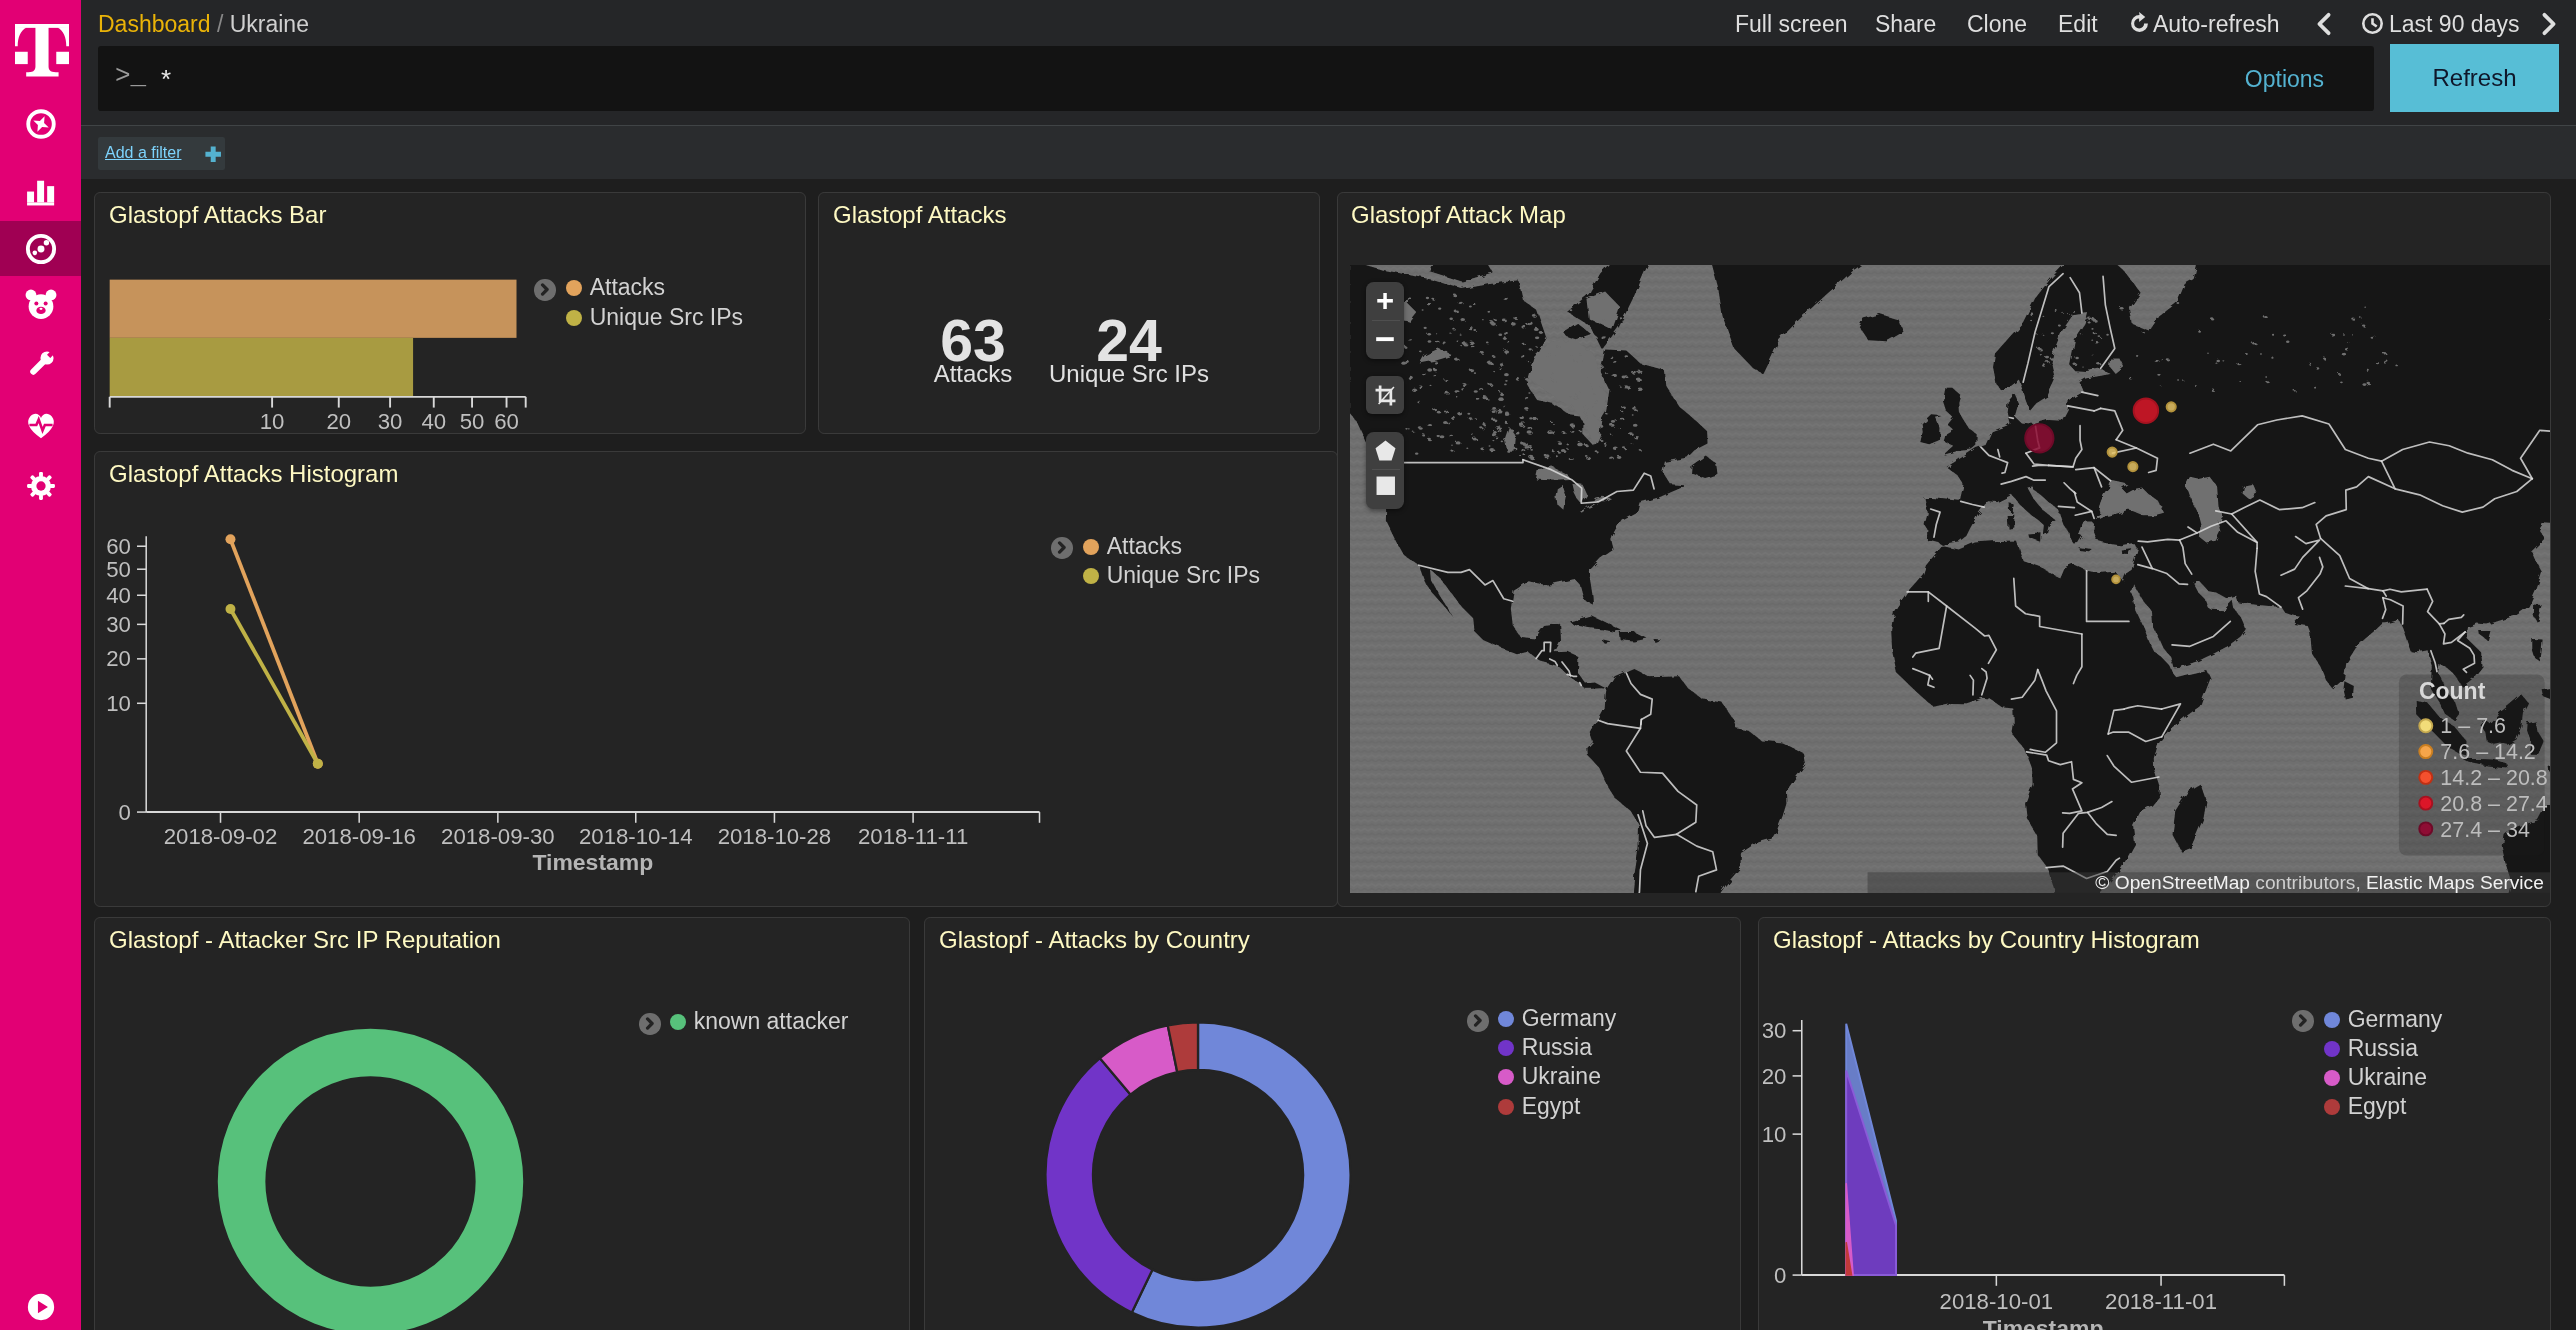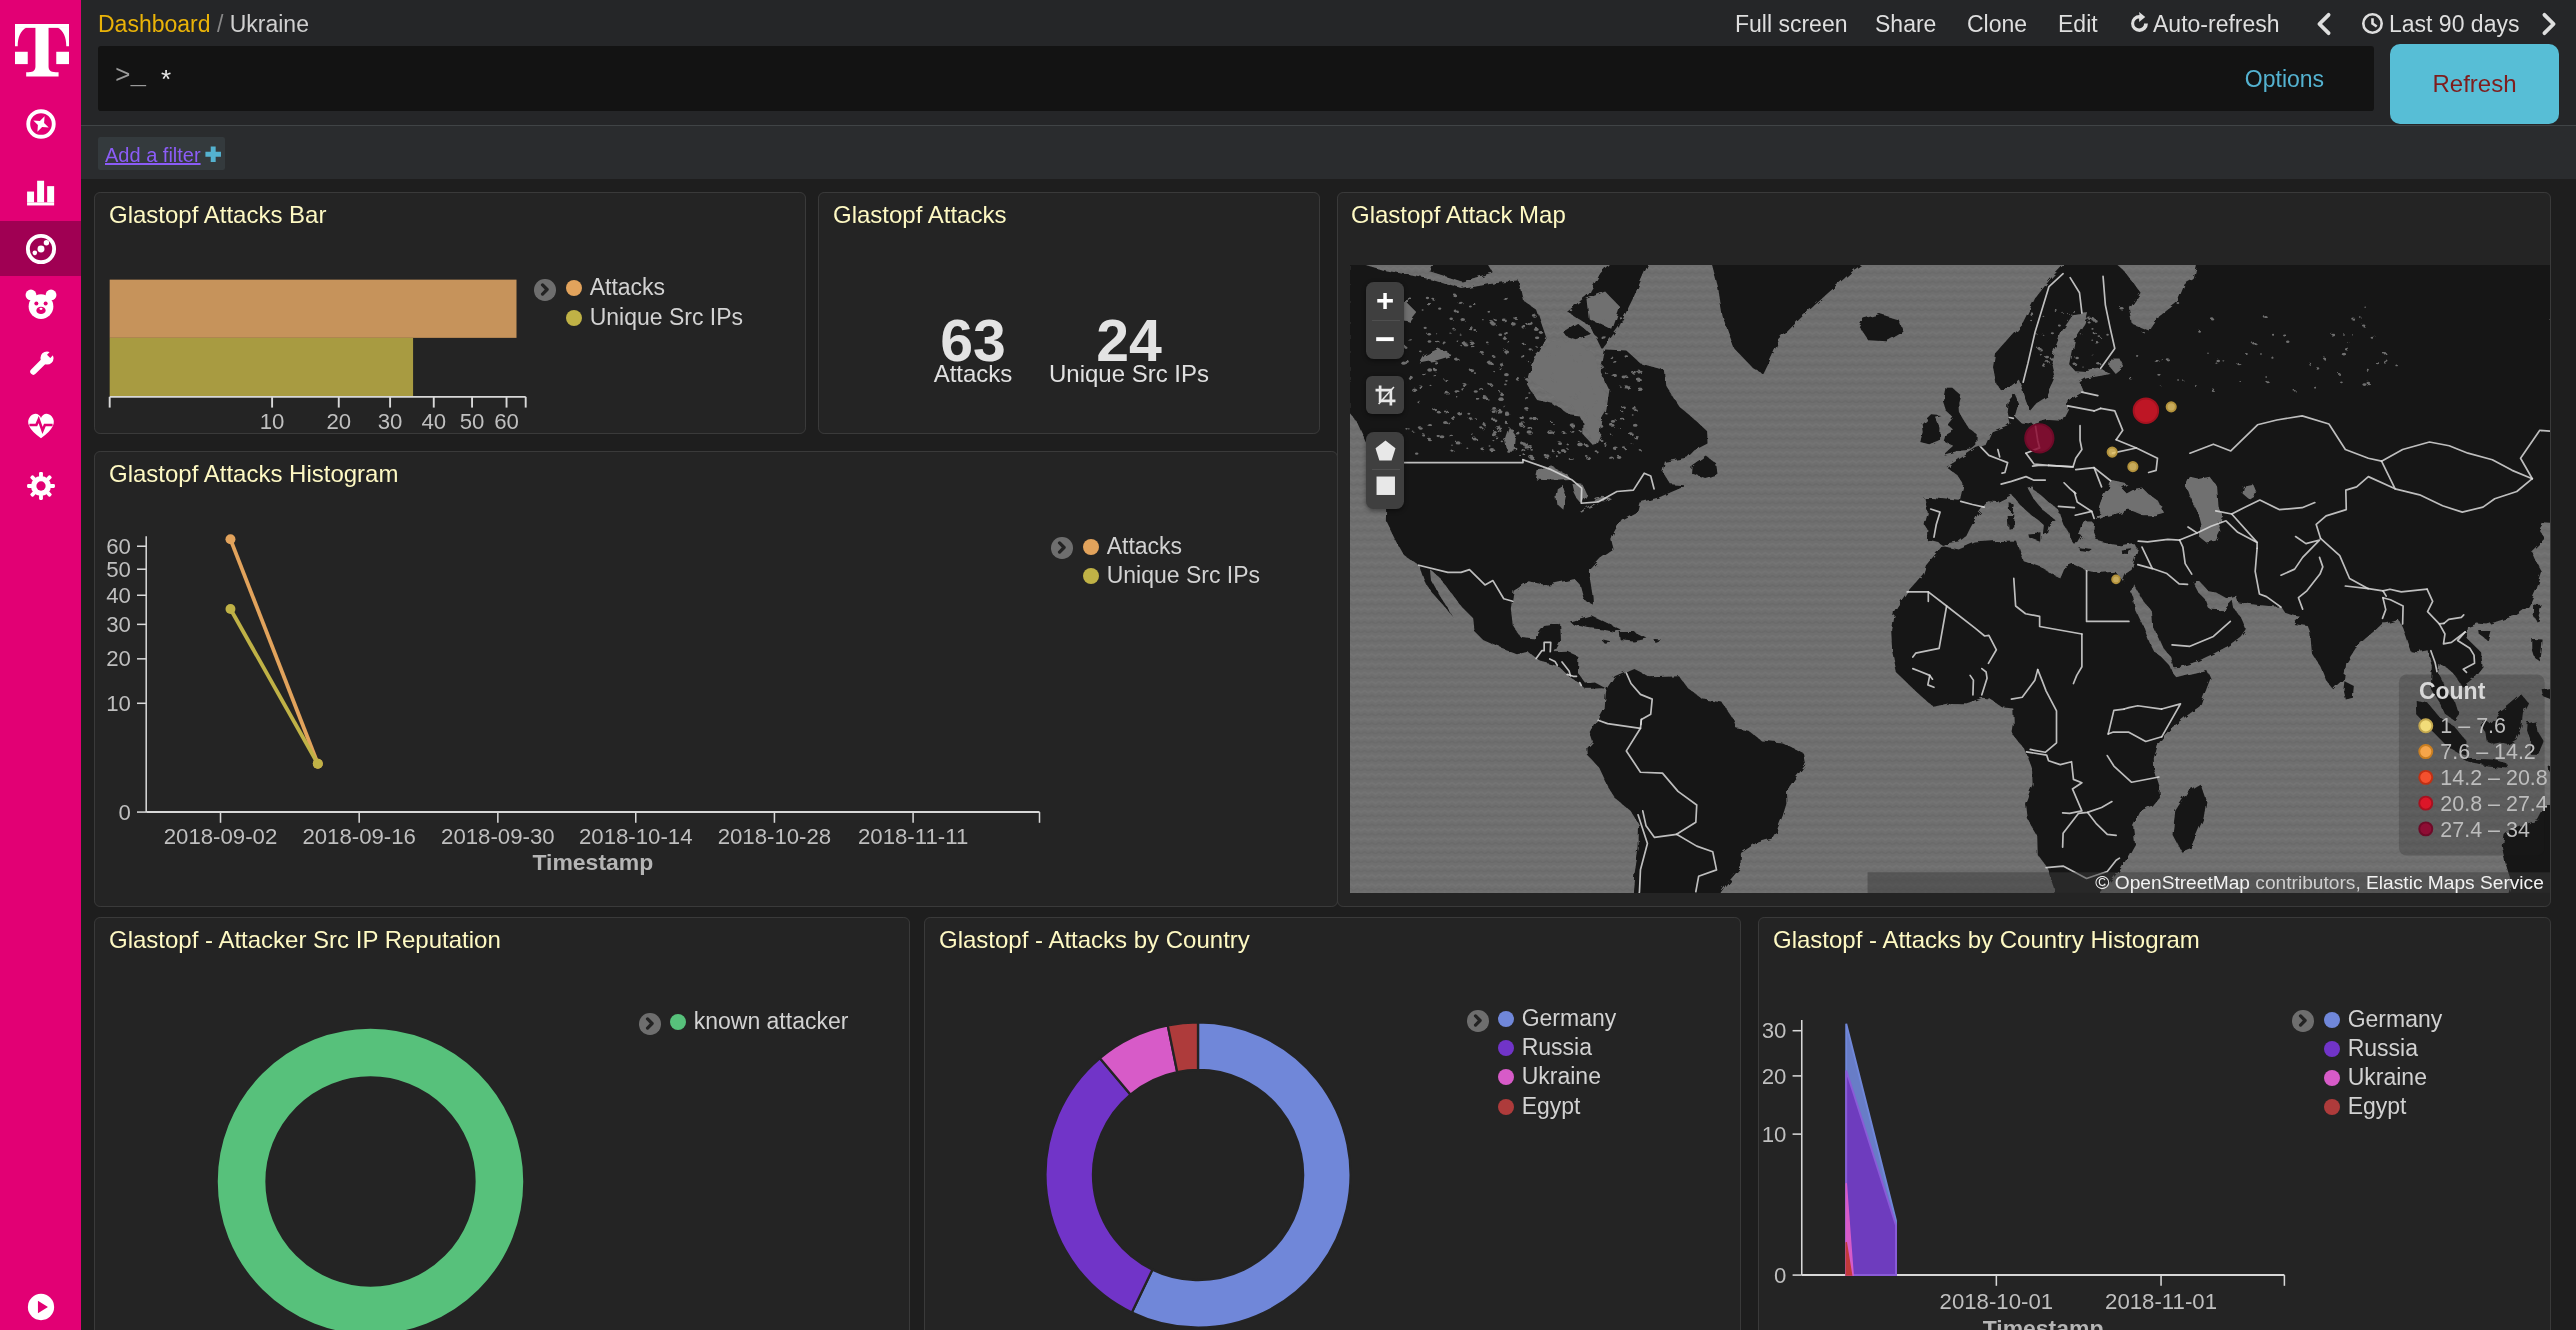--- a/index.html
+++ b/index.html
@@ -98,23 +98,23 @@
       <path d="M15 8 v7 l5.5 4" fill="none" stroke="#DEDEDE" stroke-width="3.4"></path>
     </svg>
 <div class="abs navitem" style="left:2389px;top:10.7px">Last 90 days</div>
 <svg class="abs" style="left:2539px;top:10.7px" width="20" height="26" viewBox="0 0 26 34">
       <path d="M7 5 L19 17 L7 29" fill="none" stroke="#DEDEDE" stroke-width="5" stroke-linecap="round" stroke-linejoin="round"></path>
     </svg>
 <div class="abs" style="left:98px;top:46px;width:2276px;height:65px;background:#131313;border-radius:3.1px"></div>
 <div class="abs" style="left:115px;top:61px;color:#9A9A9A;font-size:26px;font-family:'Liberation Mono',monospace">&gt;_</div>
 <div class="abs" style="left:161px;top:64px;color:#E8E8E8;font-size:26px">*</div>
 <div class="abs" style="left:2223px;top:66px;width:123px;text-align:center;color:#54B2D0;font-size:23px">Options</div>
-<div class="abs" style="left:2390px;top:44px;width:169px;height:80px;background:#57BED6;border-radius:10px;display:flex;align-items:center;justify-content:center;color:#7f1d1d;font-size:24px">Refresh</div>
+<div class="abs" style="left:2390px;top:44px;width:169px;height:68px;background:#57BED6;border-radius:0;display:flex;align-items:center;justify-content:center;color:#0f172a;font-size:24px">Refresh</div>
 <div class="abs" style="left:98px;top:137px;width:127px;height:33px;background:#343A3D;border-radius:2.3px"></div>
-<div class="abs" style="left:105px;top:144px;color:#8b5cf6;font-size:20px"><span style="text-decoration:underline">Add a filter </span></div>
+<div class="abs" style="left:105px;top:144px;color:#7dd3fc;font-size:16px"><span style="text-decoration:underline">Add a filter </span></div>
 <svg class="abs" style="left:204px;top:145px" width="18.4" height="18.4" viewBox="0 0 26 26">
       <path d="M13 2 v22 M2 13 h22" stroke="#54B2D0" stroke-width="7"></path>
     </svg>
 <div class="panel" style="left:94px;top:192px;width:712px;height:242px"></div>
 <div class="ptitle" style="left:109px;top:201px">Glastopf Attacks Bar</div>
 <svg class="abs" style="left:0;top:0" width="843" height="475" viewBox="0 0 1100 620">
       <rect x="143" y="365" width="531" height="76" fill="#C6935B"></rect>
       <rect x="143" y="441" width="396" height="76" fill="#A89B41"></rect>
       <line x1="143" y1="518" x2="686" y2="518" stroke="#D8D8D8" stroke-width="2.5"></line>
       <line x1="143" y1="518" x2="143" y2="532" stroke="#D8D8D8" stroke-width="2.5"></line>

